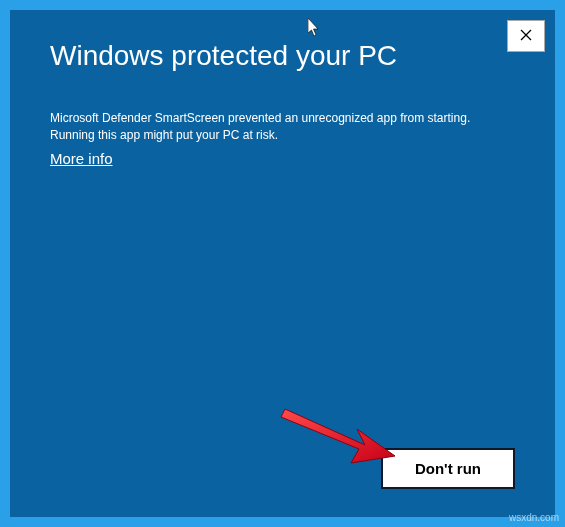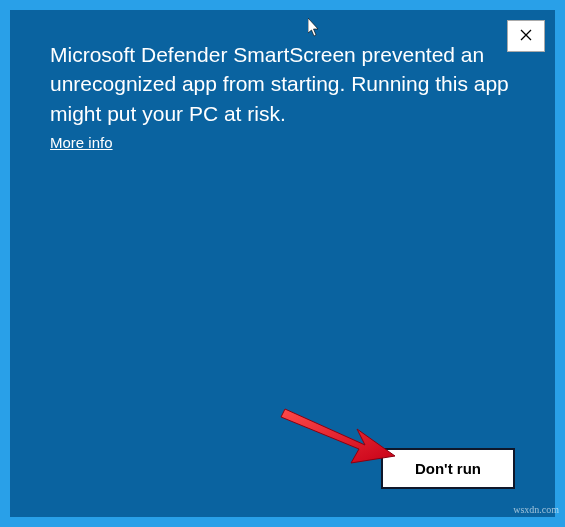--- a/index.html
+++ b/index.html
@@ -53,23 +53,24 @@
       position: relative;
     }
     .cursor {
       position: absolute;
       left: 298px;
       top: 8px;
       pointer-events: none;
     }
     .body-text {
       color: #ffffff;
-      font-size: 21px;
+      font-size: 12px;
       line-height: 1.4;
       margin-bottom: 6px;
+      margin-top: 16px;
     }
     .more-info {
       color: #ffffff;
       font-size: 15px;
       text-decoration: underline;
       cursor: pointer;
       display: inline-block;
       width: fit-content;
       text-align: right;
     }
@@ -94,39 +95,40 @@
     }
     .annotation-arrow {
       position: absolute;
       right: 118px;
       bottom: 18px;
       pointer-events: none;
     }
     .watermark {
       position: absolute;
       right: 6px;
-      bottom: 12px;
+      bottom: 4px;
       font-size: 10px;
       color: rgba(255,255,255,0.6);
-      font-family: Liberation Serif, serif;
+      font-family: Liberation Sans, sans-serif;
     }
   </style>
 </head>
 <body>
 
 <div class="dialog">
 
   <button class="close-btn">
     <span>
       <svg viewBox="0 0 12 12">
           <path d="M1 1 L11 11 M11 1 L1 11" stroke="#000" stroke-width="1.3" fill="none"></path>
         </svg>
     </span>
   </button>
 
+  <h1 class="title">Windows protected your PC</h1>
 
   <svg class="cursor" width="14" height="20" viewBox="0 0 14 20">
     <path d="M0 0 L0 15 L3.5 12 L6 18 L8 17 L5.5 11 L10 11 Z" fill="#ffffff" stroke="#000" stroke-width="0.6"></path>
   </svg>
 
   <p class="body-text">Microsoft Defender SmartScreen prevented an unrecognized app from starting. Running this app might put your PC at risk.</p>
 
   <a class="more-info">More info</a>
 
   <div class="spacer"></div>

